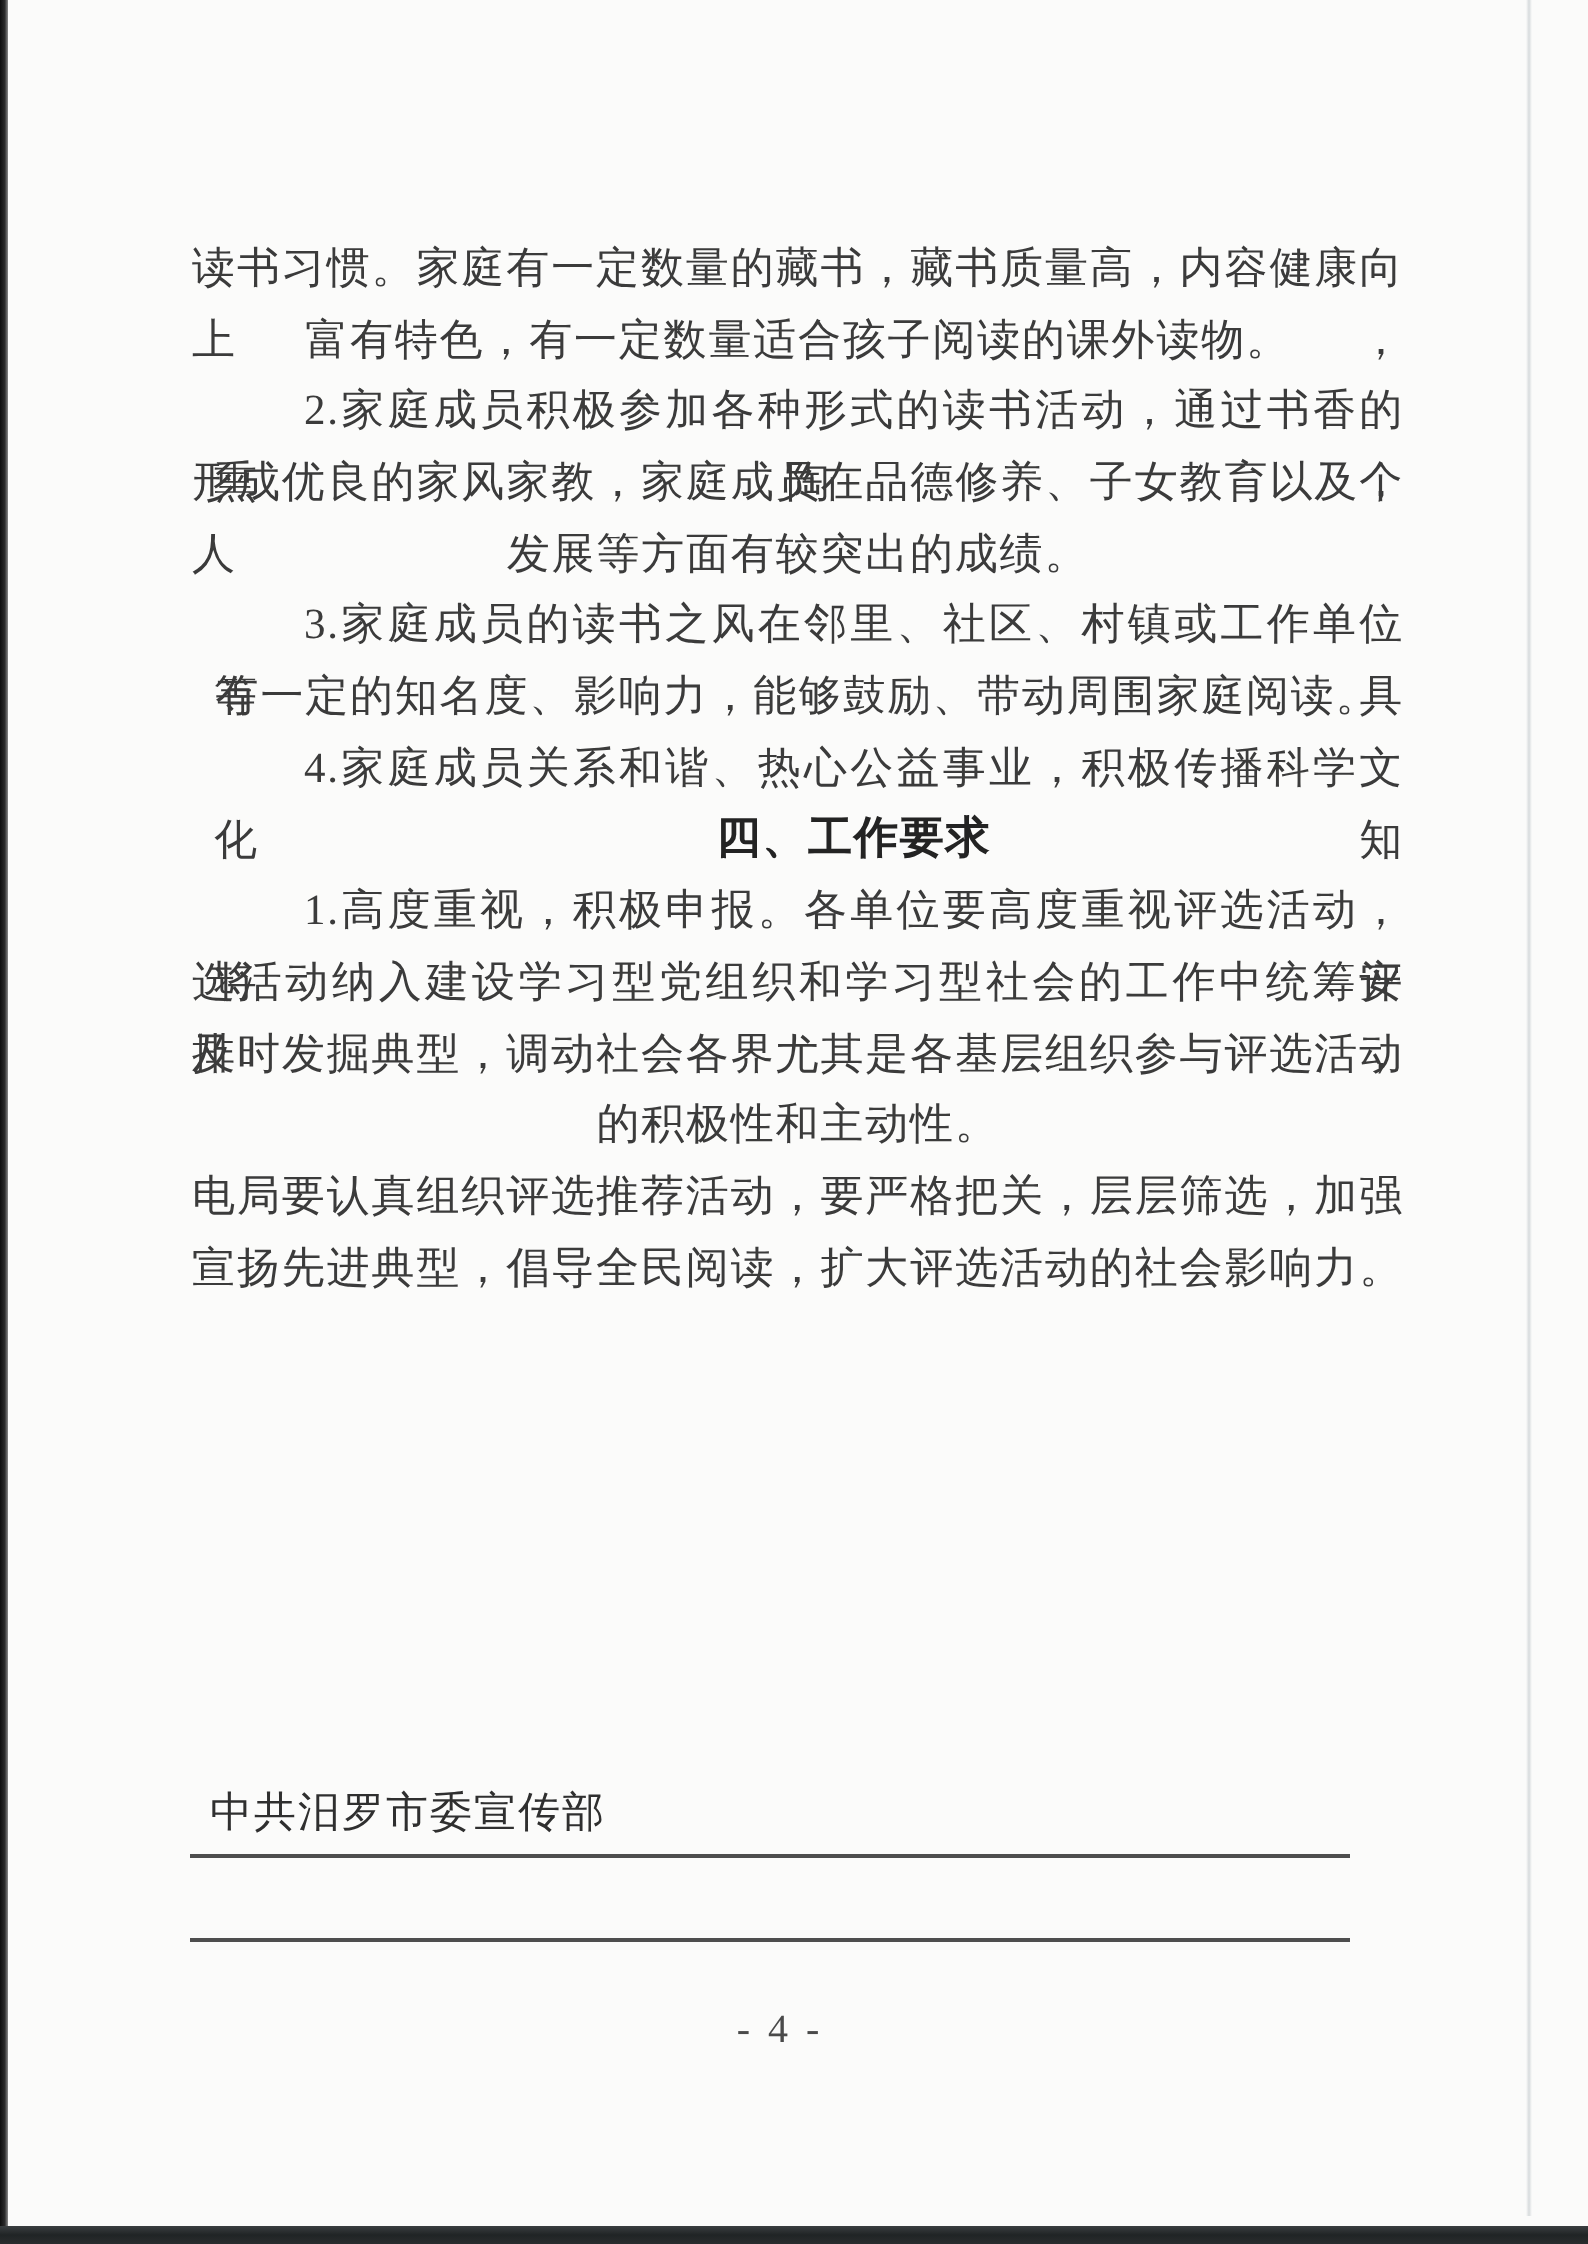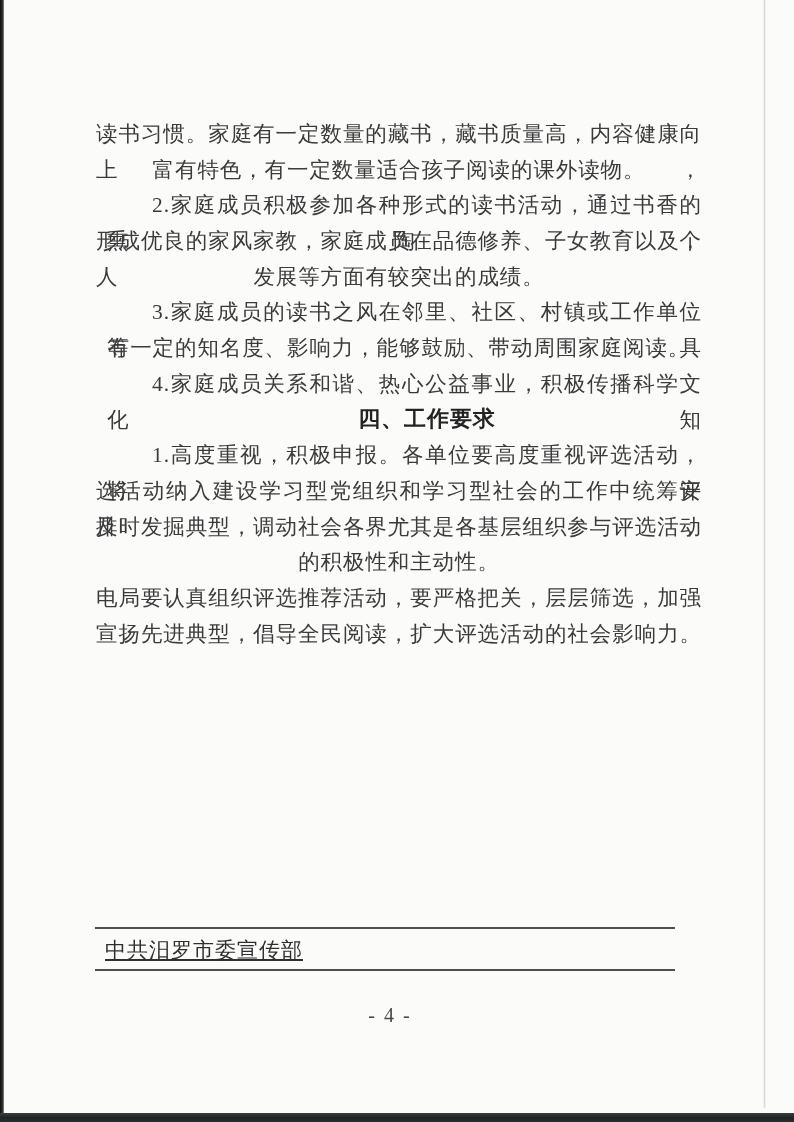--- a/index.html
+++ b/index.html
@@ -53,23 +53,23 @@
     font-size: 22px;
   }
   
   .footer-rule {
     position: absolute; left: 95px; width: 580px; height: 2px;
     background: #4e4e4e;
   }
   .footer-rule.top { top: 927px; }
   .footer-rule.bottom { top: 969px; }
   .footer-row {
-    position: absolute; left: 95px; top: 932px; width: 580px; height: 36px;
+    position: absolute; left: 95px; top: 888px; width: 580px; height: 36px;
     display: flex; justify-content: space-between; align-items: center;
-    color: #2f2f2f; font-size: 21px; letter-spacing: 1px; text-decoration: underline;
+    color: #2f2f2f; font-size: 21px; letter-spacing: 1px;
   }
   .footer-issuer { padding-left: 10px; }
   .footer-date { padding-right: 13px; }
   .page-number {
     position: absolute; left: 0; top: 1004px; width: 780px;
     text-align: center; color: #4a4a4a; font-size: 20px; letter-spacing: 2px;
   }
 </style>
 </head>
 <body>

